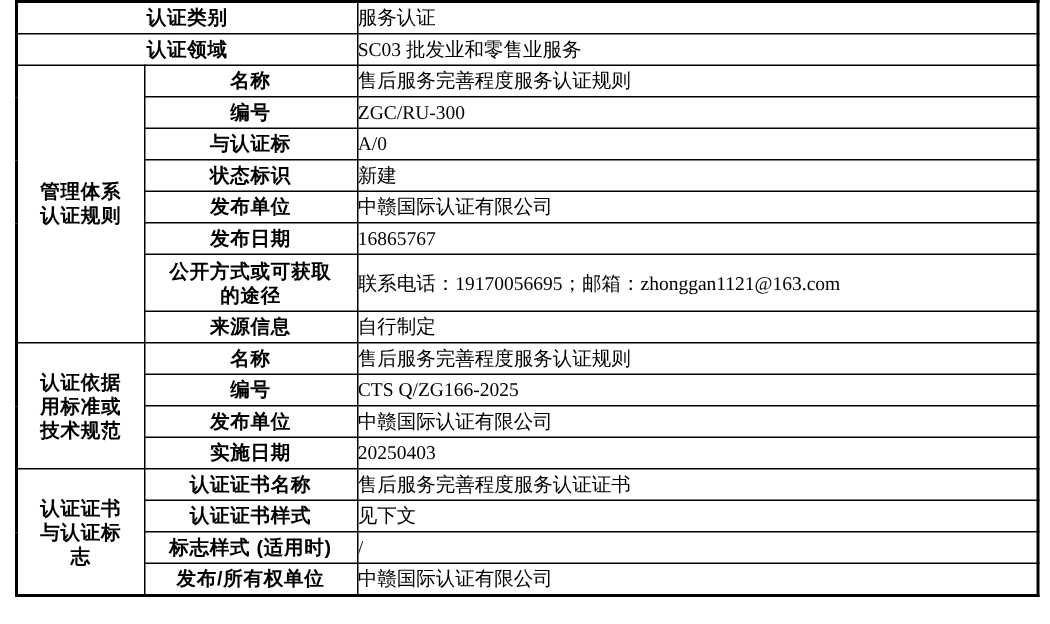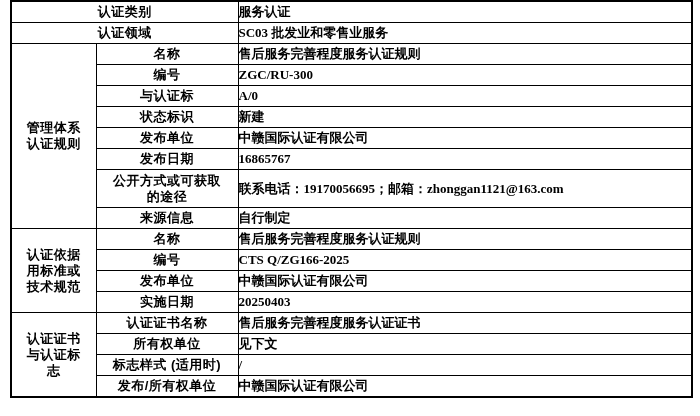--- a/index.html
+++ b/index.html
@@ -55,21 +55,21 @@
   td.label-cell {
     text-align: center;
     font-weight: bold;
     white-space: pre-line;
     letter-spacing: 0.5px;
   }
   td.value-cell {
     text-align: left;
     padding-left: 8px;
     padding-right: 4px;
-    font-weight: bold;
+    font-weight: normal;
     font-family: "Liberation Serif", "DejaVu Serif", serif;
   }
   tr.tall td { height: 37px; }
   
   table.filing-table { border: 2px solid #000; }
 </style>
 </head>
 <body>
 
 <div class="page">
@@ -149,21 +149,21 @@
       </tr>
 
       <tr>
         <td rowspan="4" class="group-cell">认证证书
 与认证标
 志</td>
         <td class="label-cell">认证证书名称</td>
         <td class="value-cell">售后服务完善程度服务认证证书</td>
       </tr>
       <tr>
-        <td class="label-cell">所有权单位</td>
+        <td class="label-cell">认证证书样式</td>
         <td class="value-cell">见下文</td>
       </tr>
       <tr>
         <td class="label-cell">标志样式 (适用时)</td>
         <td class="value-cell">/</td>
       </tr>
       <tr>
         <td class="label-cell">发布/所有权单位</td>
         <td class="value-cell">中赣国际认证有限公司</td>
       </tr>

